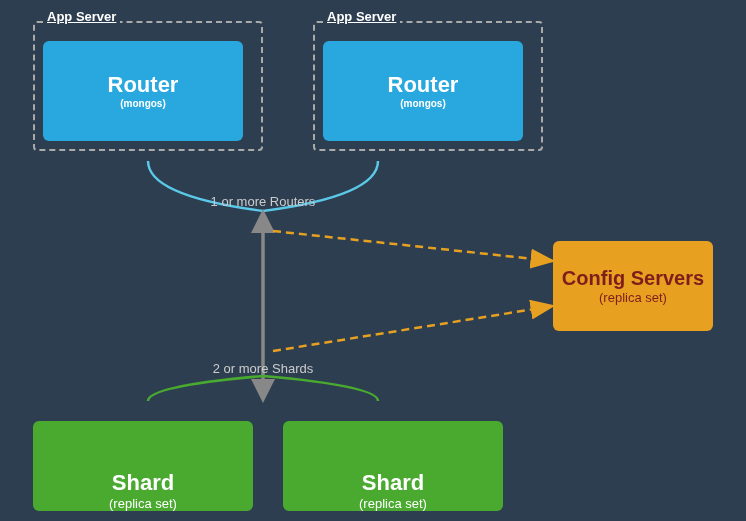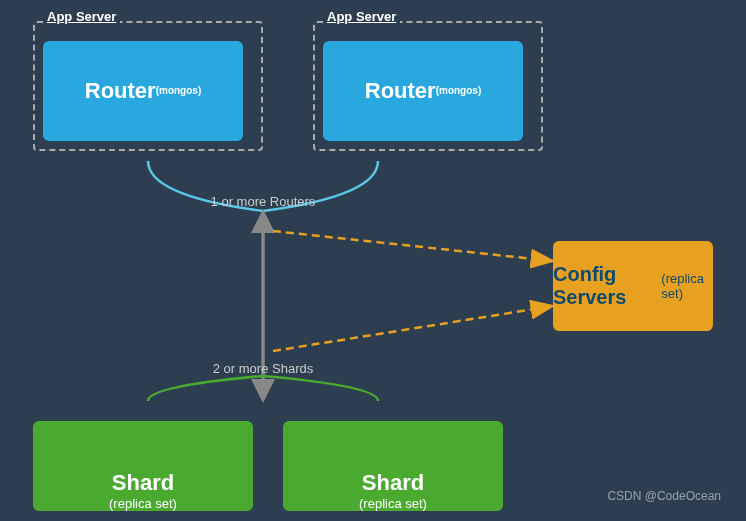--- a/index.html
+++ b/index.html
@@ -36,44 +36,44 @@
       font-weight: bold;
       background: #2c3e50;
       padding: 0 4px;
       text-decoration: underline;
     }
     
     .router-box {
       background: #29a8df;
       border-radius: 6px;
       display: flex;
-      flex-direction: row;
+      flex-direction: column;
       align-items: center;
       justify-content: center;
       color: white;
       font-weight: bold;
     }
     .router-box .title {
       font-size: 22px;
       font-weight: bold;
     }
     .router-box .subtitle {
       font-size: 10px;
       font-weight: bold;
     }
     
     .config-box {
       position: absolute;
       background: #e8a020;
       border-radius: 6px;
       display: flex;
-      flex-direction: row;
+      flex-direction: column;
       align-items: center;
       justify-content: center;
-      color: #0c4a6e;
+      color: #7f1d1d;
       font-weight: bold;
     }
     .config-box .title {
       font-size: 20px;
       font-weight: bold;
     }
     .config-box .subtitle {
       font-size: 13px;
       font-weight: normal;
     }
@@ -174,15 +174,14 @@
 
     <path d="M 135,390 Q 135,375 250,365 Q 365,375 365,390" fill="none" stroke="#4aaa30" stroke-width="2.5"></path>
     <text x="250" y="362" text-anchor="middle" fill="#ccc" font-size="13" font-family="Arial">2 or more Shards</text>
 
     <line x1="260" y1="220" x2="540" y2="250" stroke="#e8a020" stroke-width="2.5" stroke-dasharray="8,5" marker-end="url(#arrowOrange)"></line>
 
     <line x1="260" y1="340" x2="540" y2="295" stroke="#e8a020" stroke-width="2.5" stroke-dasharray="8,5" marker-end="url(#arrowOrange)"></line>
 
   </svg>
 
-  <div class="watermark">CSDN @CodeOcean</div>
 
 </div>
 
 </body></html>

